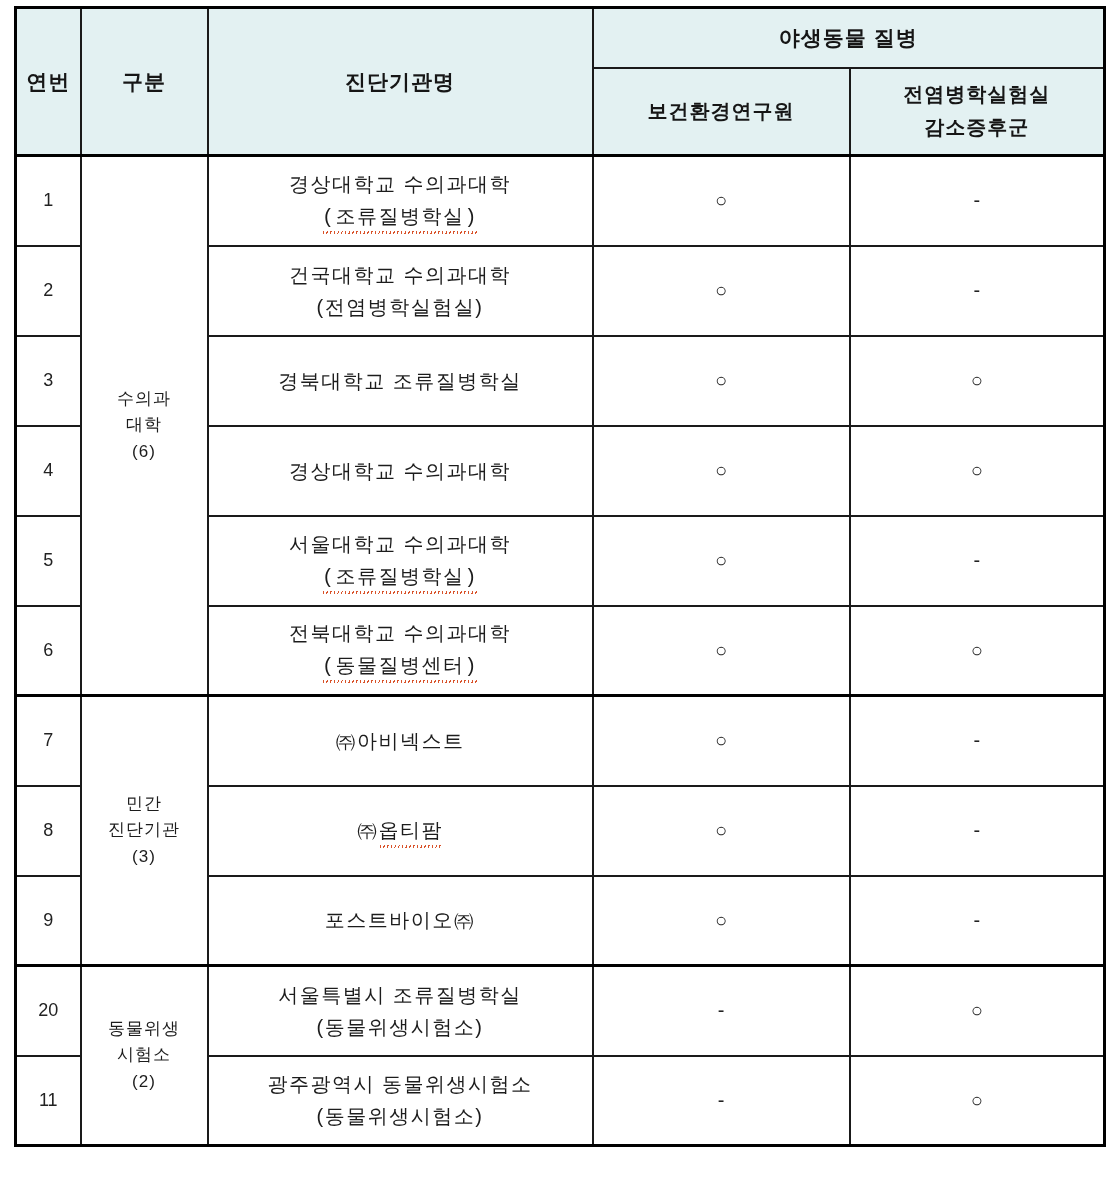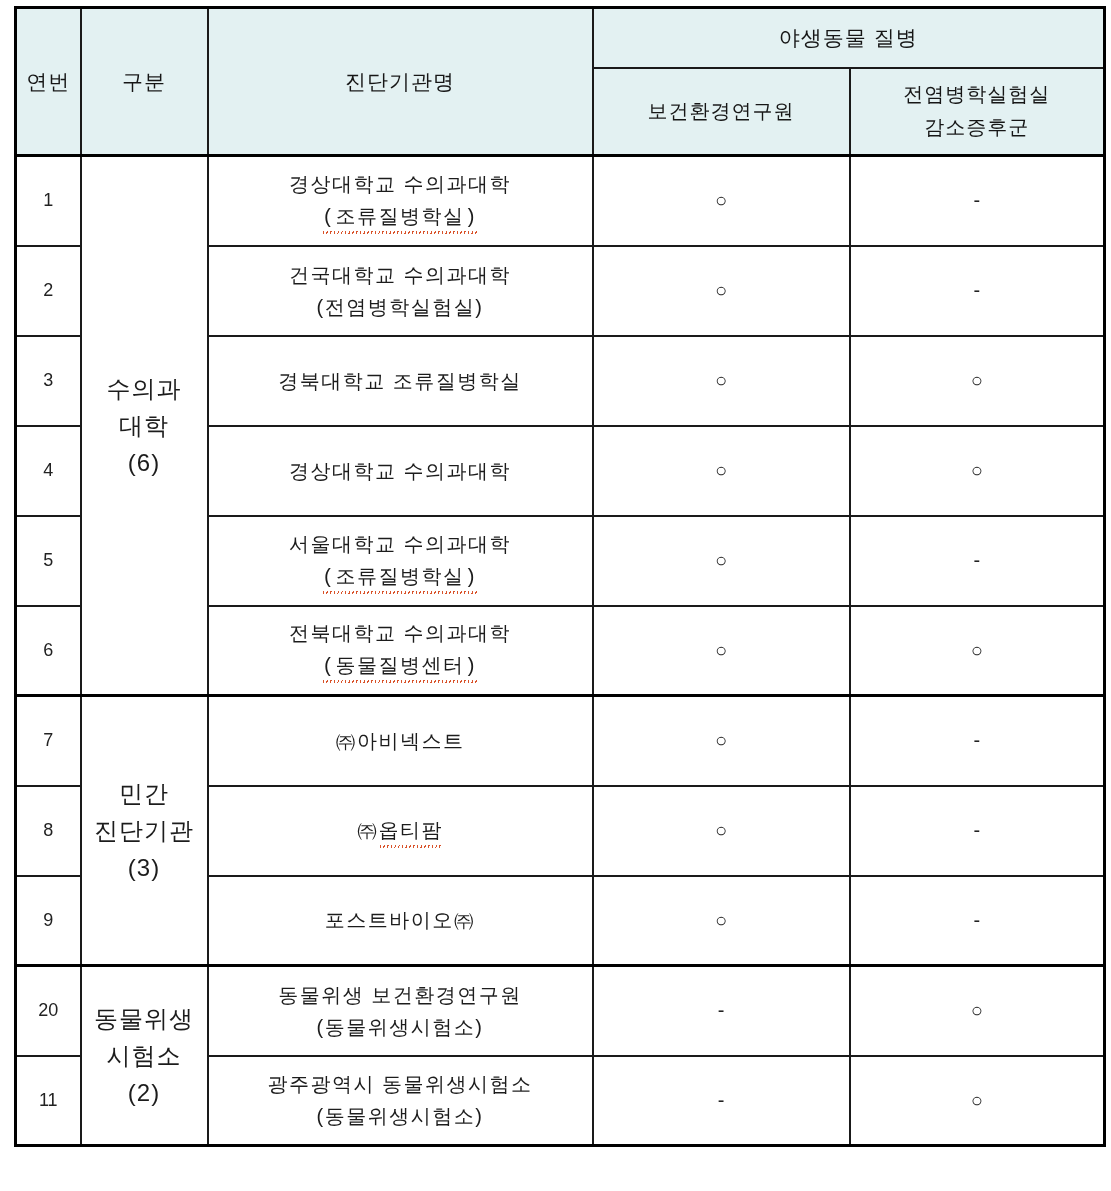--- a/index.html
+++ b/index.html
@@ -1,30 +1,30 @@
 <!DOCTYPE html>
 <html><head>
 <meta charset="utf-8">
 <style>
   html,body{margin:0;padding:0;background:#ffffff;width:1111px;height:1191px;
     font-family:"Liberation Sans","DejaVu Sans",sans-serif;color:#1c1c1c;}
   .wrap{position:absolute;left:14px;top:6px;}
   table{border-collapse:collapse;table-layout:fixed;width:1089px;border:3px solid #000;}
   col.c1{width:65px}col.c2{width:127px}col.c3{width:385px}col.c4{width:257px}col.c5{width:255px}
   th,td{border:2px solid #1a1a1a;text-align:center;vertical-align:middle;padding:0;overflow:hidden;}
-  thead th{background:#e3f1f2;font-weight:400;letter-spacing:1px;color:#161616;}
+  thead th{background:#e3f1f2;font-weight:700;letter-spacing:1px;color:#161616;}
   tr.h1{height:60px}
   tr.h1 th{font-size:21px;}
   tr.h2{height:88px}
   tr.h2 th{font-size:20px;line-height:1.65;}
   tbody tr{height:90px;}
   tbody tr:first-child td{border-top:3px solid #000;}
   tr.gstart td{border-top:3px solid #000;}
   td.c-no{font-size:18px;color:#222;}
-  td.c-cat{font-size:24px;letter-spacing:1px;line-height:1.55;}
+  td.c-cat{font-size:17px;letter-spacing:1px;line-height:1.55;}
   td.c-name{font-size:20px;letter-spacing:1.5px;line-height:1.6;}
   td.c-name .sub:empty{display:none;}
   td.c-mark{font-size:20px;color:#222;}
   .squiggle{position:relative;display:inline-block;font-family:Liberation Mono, monospace;}
   .squiggle::after{content:"";position:absolute;left:1px;right:1px;bottom:0px;height:3px;
     background-image:repeating-linear-gradient(105deg,#d9532b 0 1.2px,transparent 1.2px 3.6px);}
 </style>
 </head>
 <body>
 
@@ -142,21 +142,21 @@
         <td class="c-mark">-</td>
       </tr>
       <tr class="gstart">
         <td class="c-no">20</td>
         <td class="c-cat" rowspan="2">
           <div>동물위생</div>
           <div>시험소</div>
           <div>(2)</div>
         </td>
         <td class="c-name">
-          <div class="nm">동물위생 보건환경연구원</div>
+          <div class="nm">서울특별시 조류질병학실</div>
           <div class="sub">(동물위생시험소)</div>
         </td>
         <td class="c-mark">-</td>
         <td class="c-mark">○</td>
       </tr>
       <tr>
         <td class="c-no">11</td>
         <td class="c-name">
           <div class="nm">광주광역시 동물위생시험소</div>
           <div class="sub">(동물위생시험소)</div>

